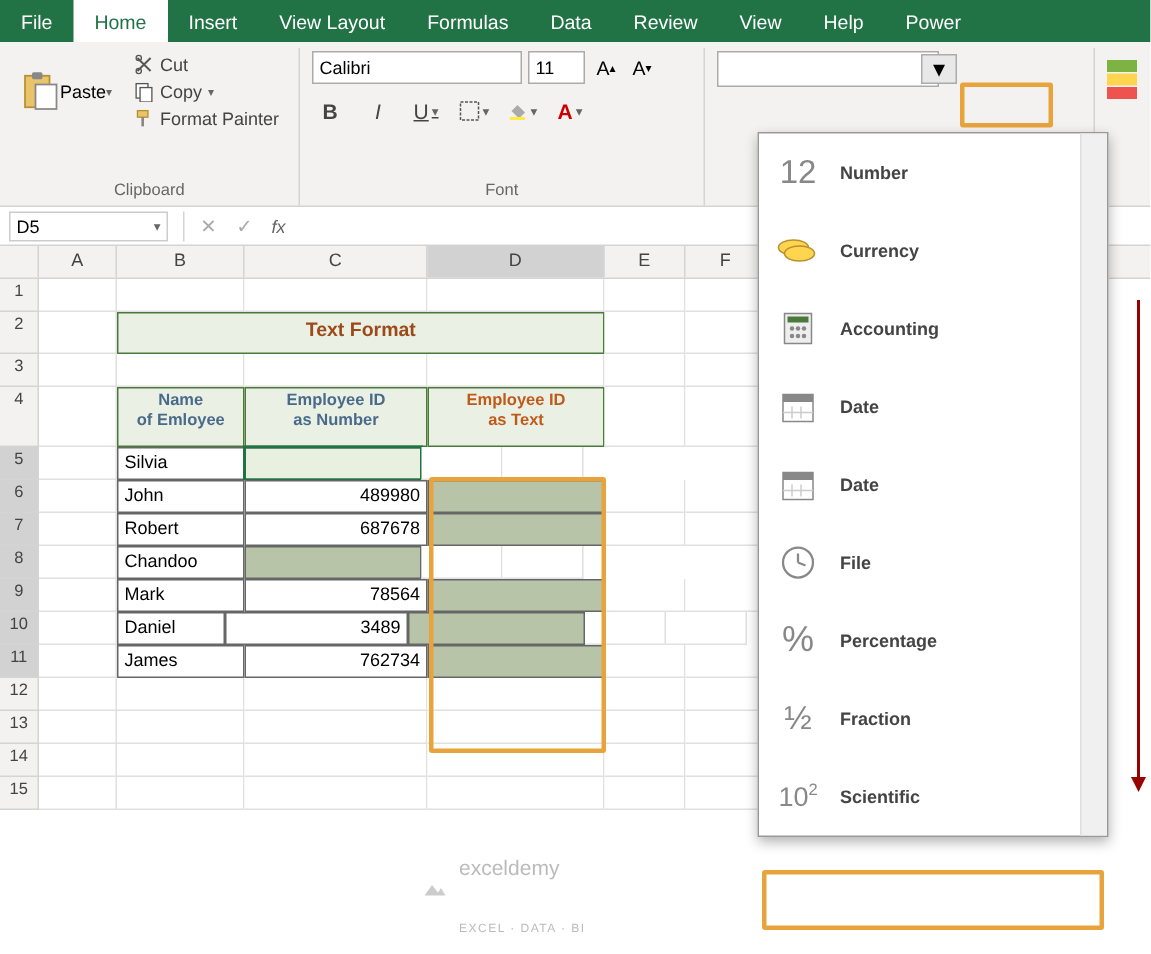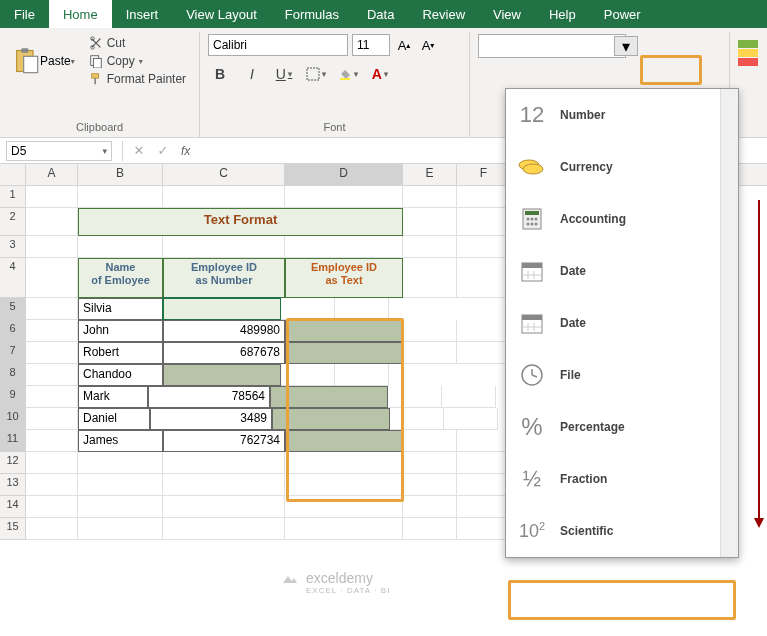--- a/index.html
+++ b/index.html
@@ -72,21 +72,21 @@
 .fmt-scroll { position: absolute; right: 0; top: 0; width: 18px; height: 100%; background: #f0f0f0; border-left: 1px solid #ddd; }
 .fmt-item { display: flex; align-items: center; gap: 10px; padding: 10px 8px; cursor: pointer; }
 .fmt-icon { width: 36px; height: 32px; display: flex; align-items: center; justify-content: center; flex-shrink: 0; }
 .fmt-label { font-weight: bold; font-size: 12px; color: #444; }
 .fmt-icon svg, .fmt-icon span { color: #888; }
 .orange-box-3 { position: absolute; left: 508px; top: 580px; width: 228px; height: 40px; border: 3px solid #e8a33d; pointer-events: none; border-radius: 2px; z-index: 20; }
 
 .red-arrow { position: absolute; left: 752px; top: 200px; z-index: 30; }
 
 .watermark { position: absolute; left: 280px; top: 570px; font-size: 14px; color: #bbb; display: flex; align-items: center; gap: 6px; z-index: 5; }
-.wm-sub { font-size: 8px; letter-spacing: 1px; }
+.wm-sub { font-size: 8px; letter-spacing: 1px; margin-top: 28px; }
 </style>
 </head>
 <body>
 
 <div class="tabs" id="tabs">
     <div class="tab">File</div>
     <div class="tab active">Home</div>
     <div class="tab">Insert</div>
     <div class="tab">View Layout</div>
     <div class="tab">Formulas</div>
@@ -273,21 +273,21 @@
       <div class="rh sel">8</div>
       <div class="cell" style="width: 52px;"></div>
       <div class="cell tbl-cell" style="width: 85px;">Chandoo</div>
       <div class="cell tbl-cell sel-cell" style="width: 118px;"></div>
       <div class="cell" style="width: 54px;"></div>
       <div class="cell" style="width: 54px;"></div>
     </div>
     <div class="row">
       <div class="rh sel">9</div>
       <div class="cell" style="width: 52px;"></div>
-      <div class="cell tbl-cell" style="width: 70px;">Mark</div>
+      <div class="cell tbl-cell" style="width: 85px;">Mark</div>
       <div class="cell tbl-cell num" style="width: 122px; text-align: right;">78564</div>
       <div class="cell tbl-cell sel-cell" style="width: 118px;"></div>
       <div class="cell" style="width: 54px;"></div>
       <div class="cell" style="width: 54px;"></div>
     </div>
     <div class="row">
       <div class="rh sel">10</div>
       <div class="cell" style="width: 52px;"></div>
       <div class="cell tbl-cell" style="width: 72px;">Daniel</div>
       <div class="cell tbl-cell num" style="width: 122px;">3489</div>

